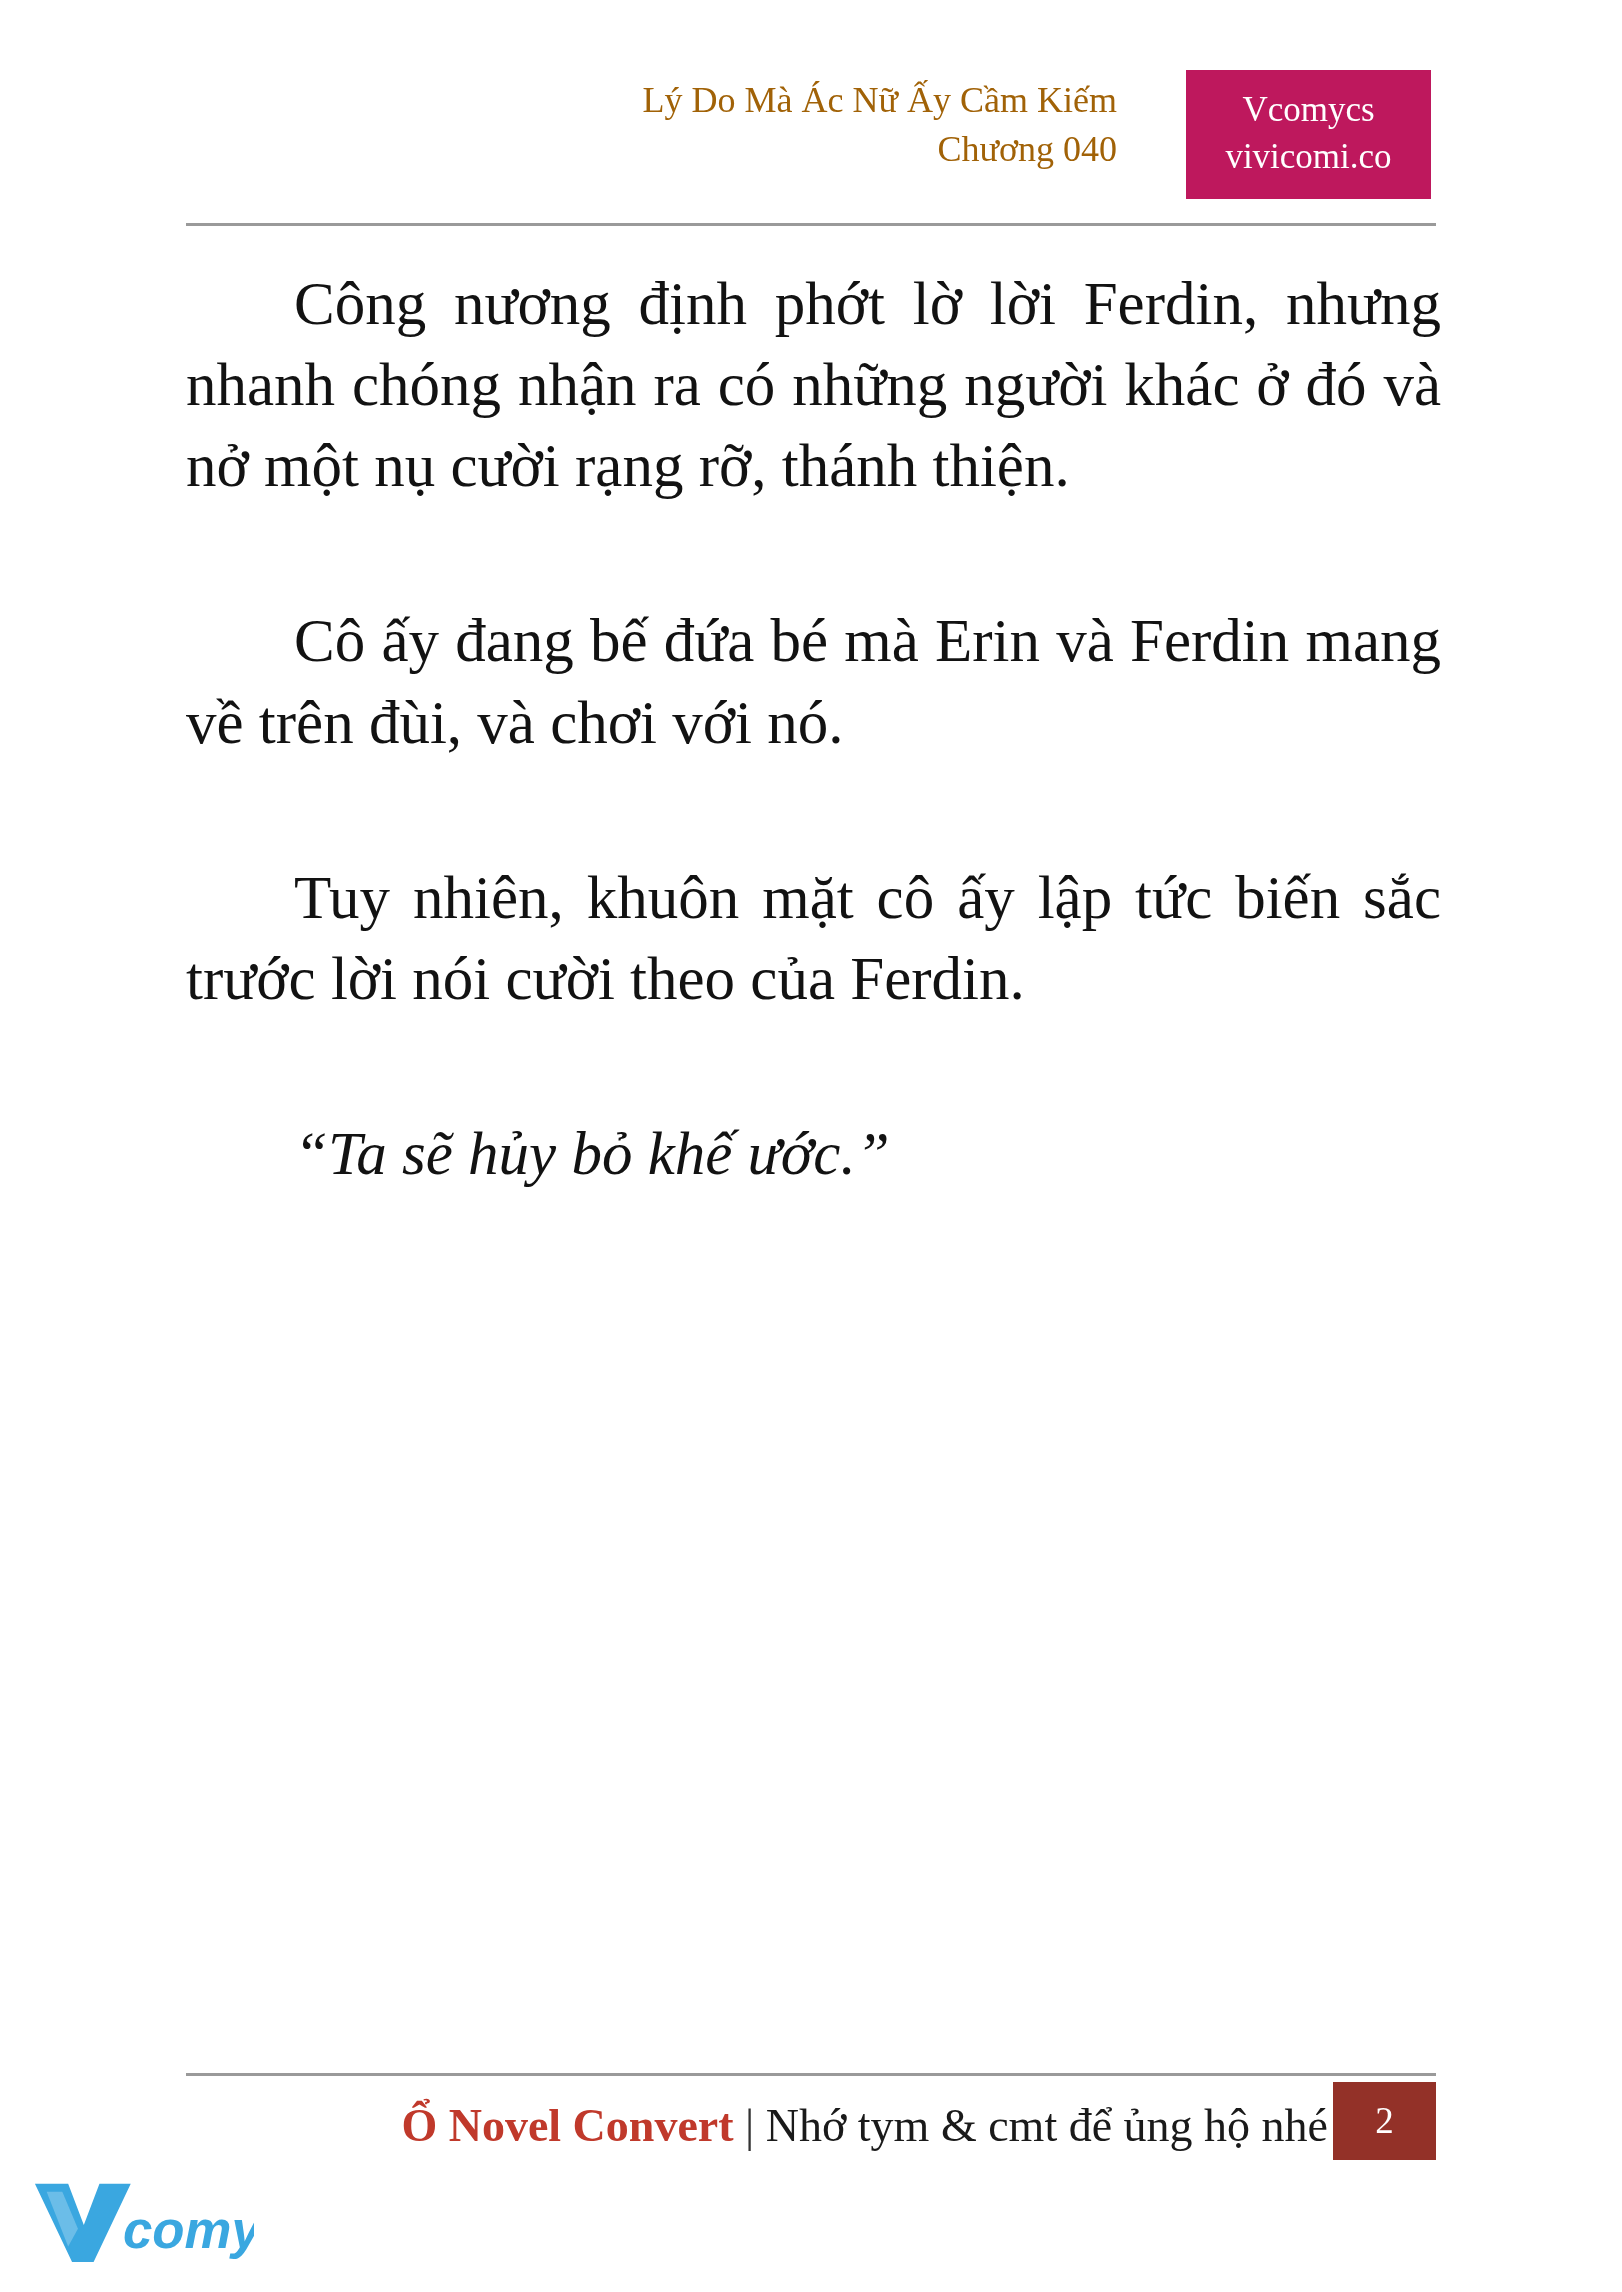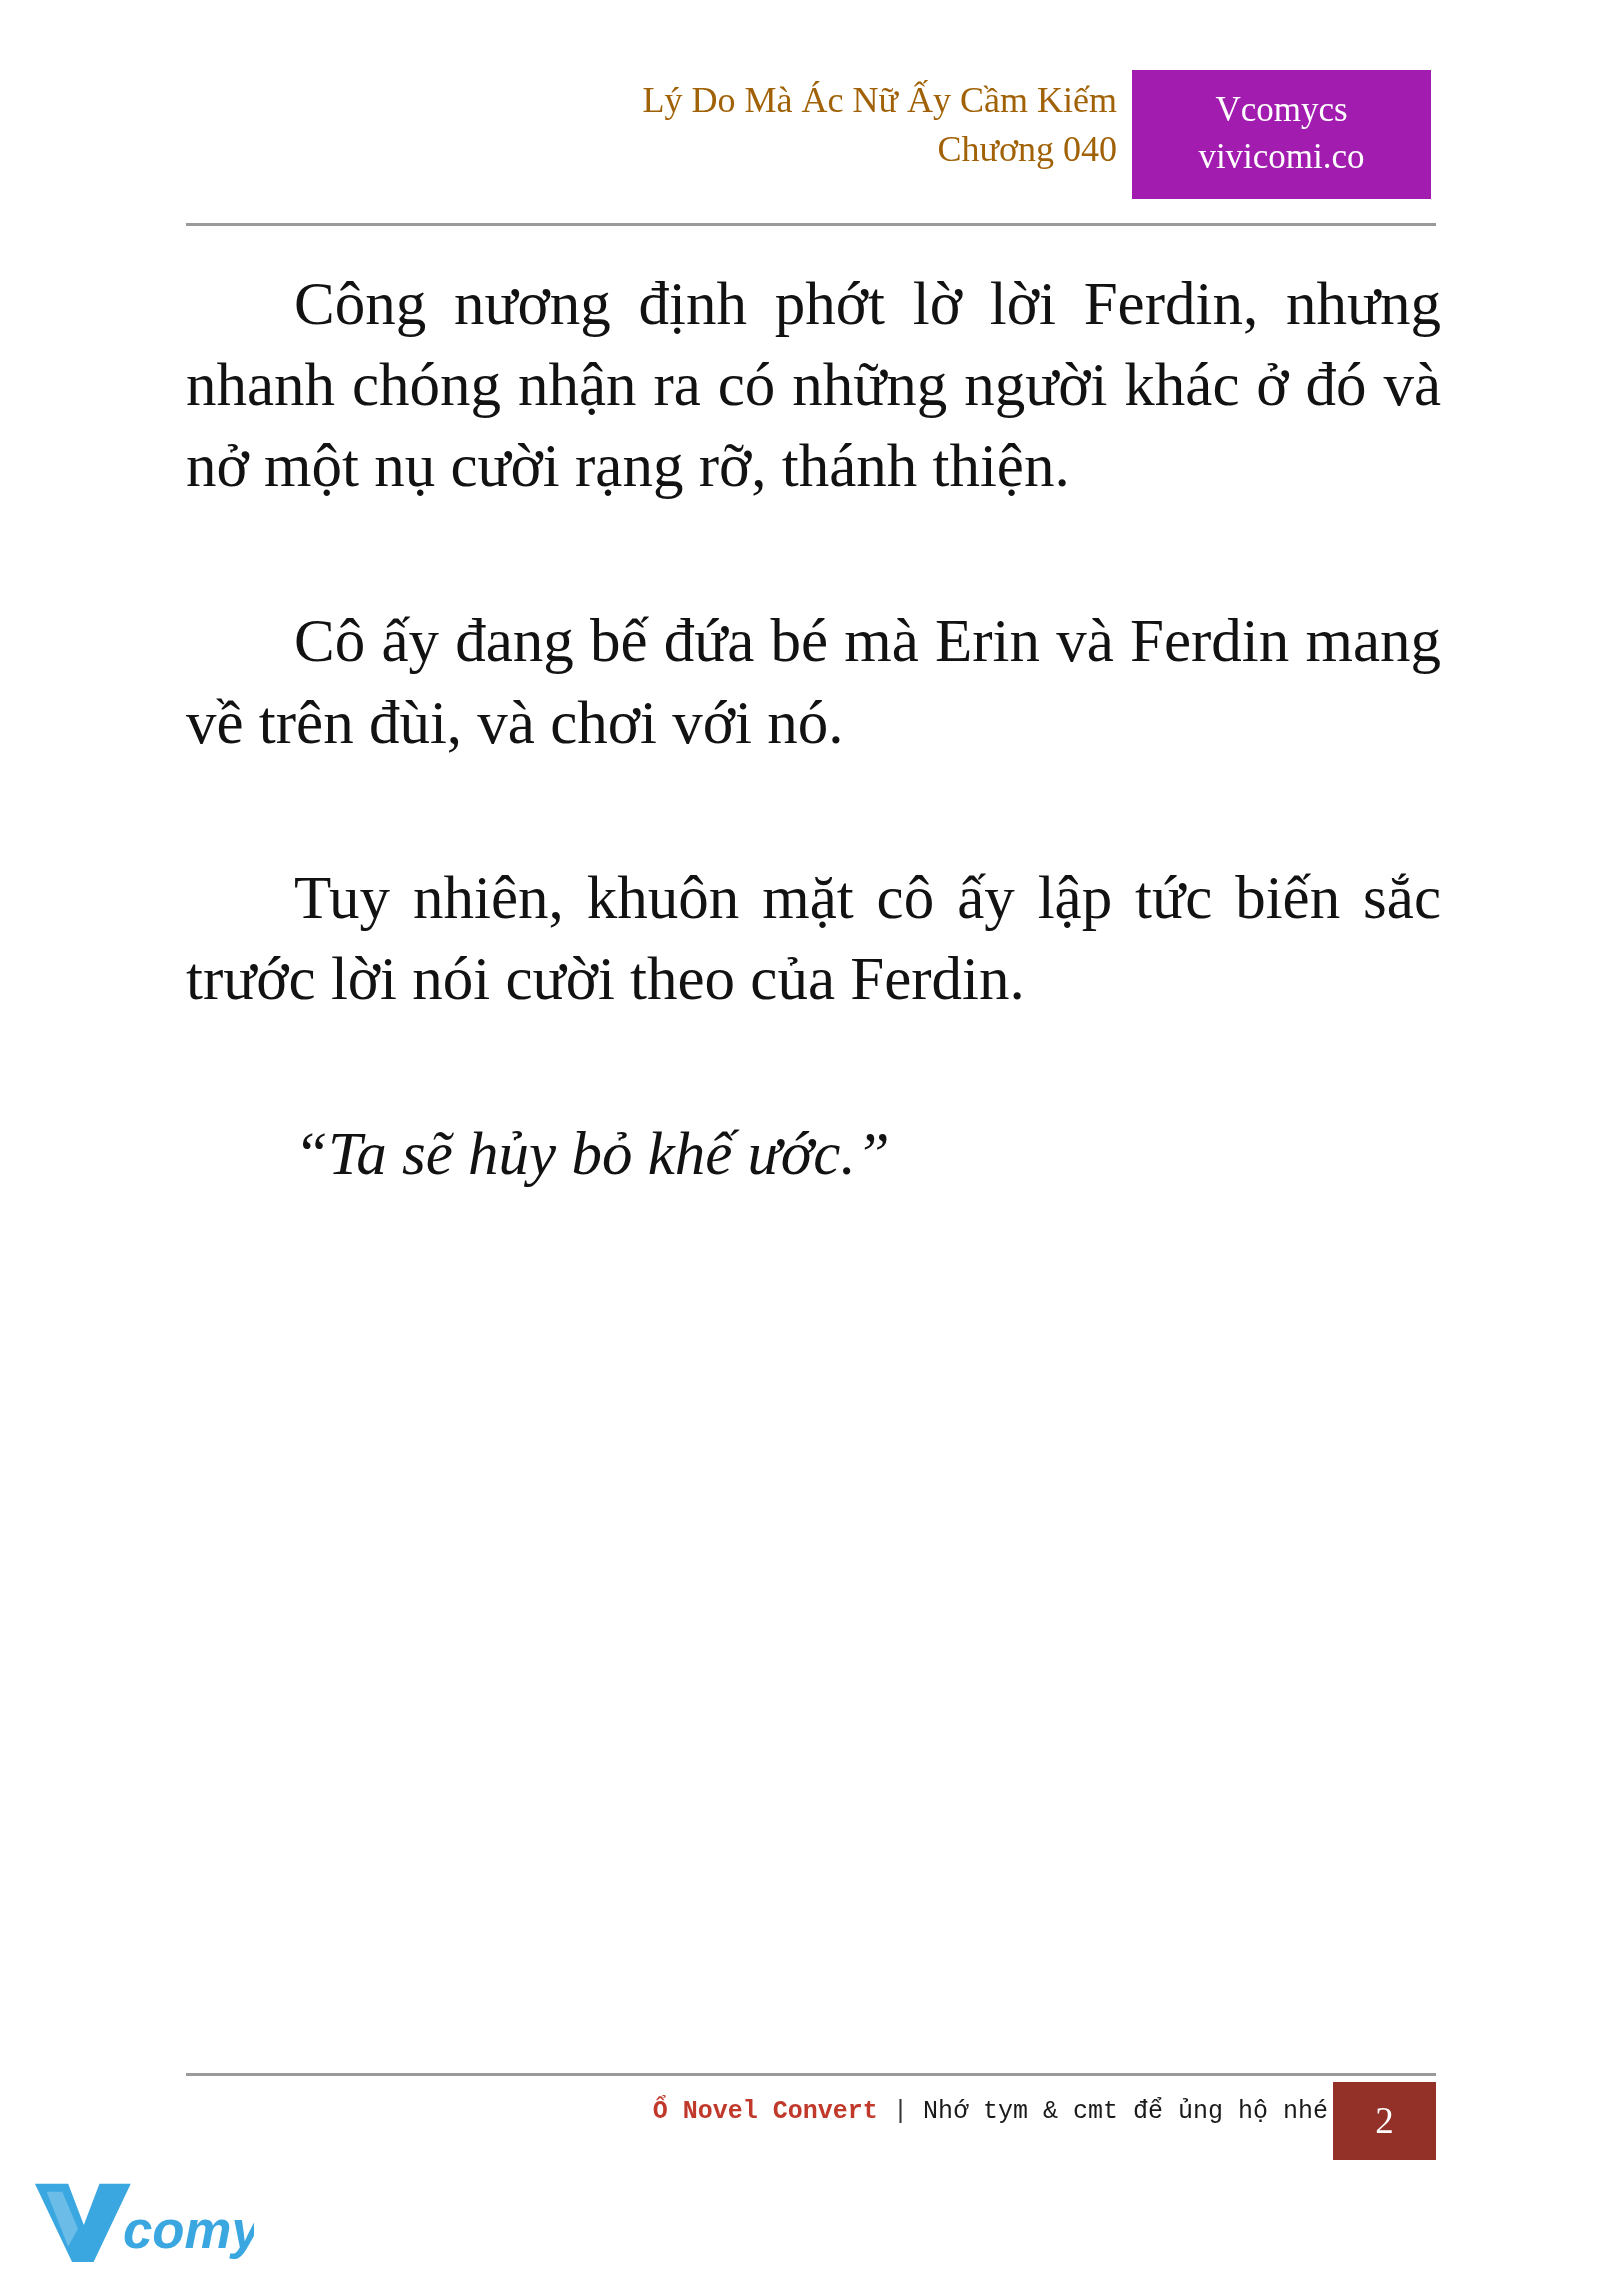--- a/index.html
+++ b/index.html
@@ -47,23 +47,23 @@
     white-space: nowrap;
   }
   .header-chapter {
     display: block;
     white-space: nowrap;
   }
   .header-badge {
     position: absolute;
     right: 0px;
     top: -5.9px;
-    width: 299px;
+    width: 245px;
     height: 129px;
-    background: #a21caf;
+    background: #be185d;
     color: #ffffff;
     text-align: center;
     font-size: 35px;
     line-height: 1.35;
     padding-top: 15.7px;
     box-sizing: border-box;
   }
   .header-badge span {
     display: block;
     white-space: nowrap;
@@ -112,23 +112,22 @@
     left: 186px;
     top: 2086px;
     width: 1250px;
     height: 76px;
   }
   .footer-inner {
     position: absolute;
     right: 108px;
     top: 9.8px;
     white-space: nowrap;
-    font-size: 25px;
+    font-size: 46px;
     line-height: 1.3;
-    font-family: Liberation Mono, monospace;
   }
   .footer-brand {
     color: #c0392b;
     font-weight: bold;
   }
   .footer-sep {
     color: #333;
   }
   .footer-note {
     color: #1a1a1a;

